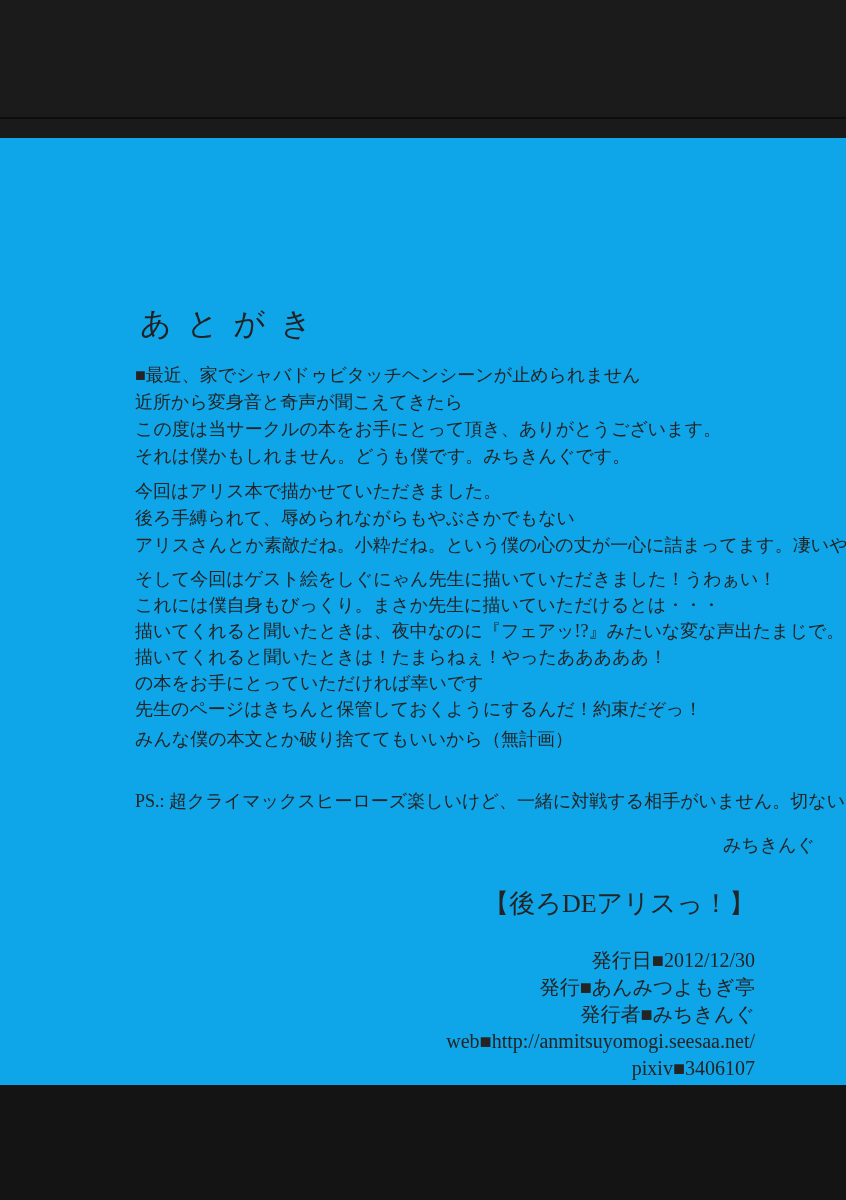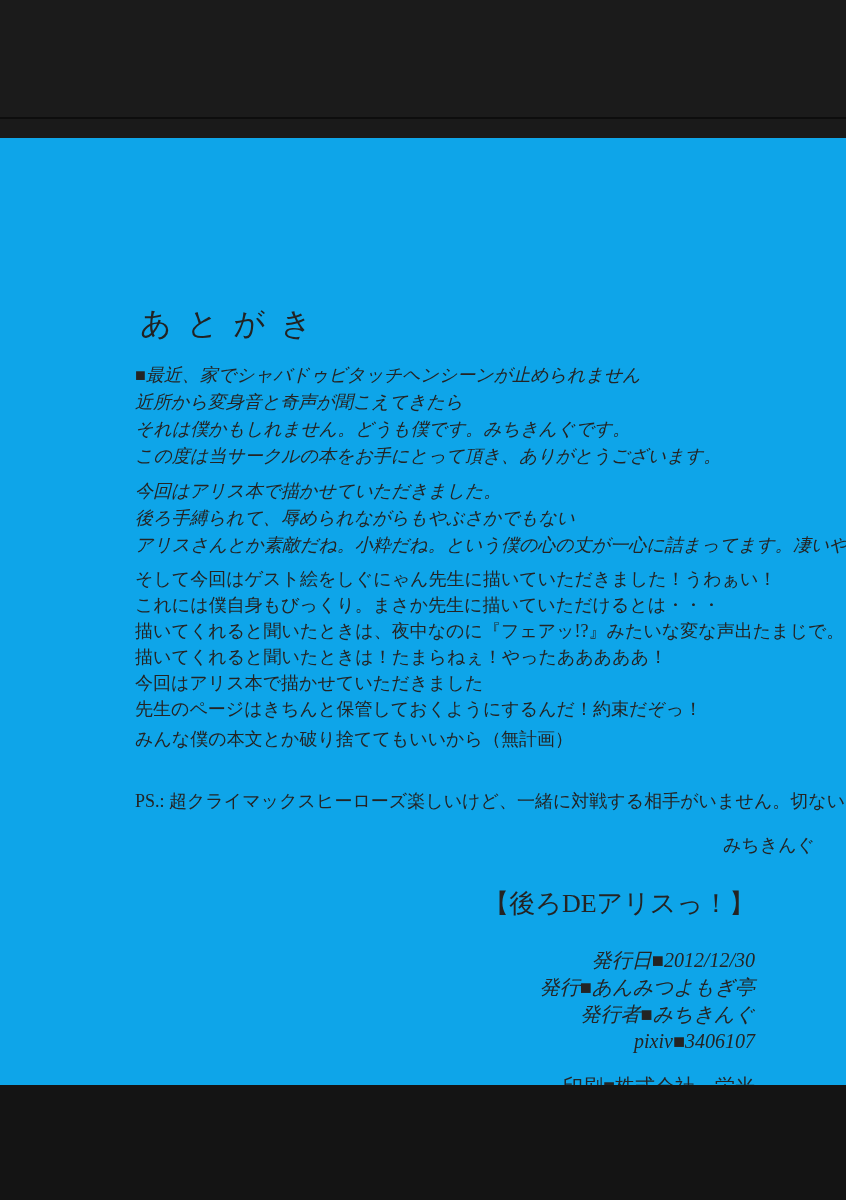--- a/index.html
+++ b/index.html
@@ -14,86 +14,87 @@
   .sheet{
     position:absolute;left:0;top:117px;width:846px;height:968px;
     background:#0ea5e9;color:#1f1f1f;margin-top:21px;
   }
   .page-title{
     position:absolute;left:140px;top:165px;
     font-size:31px;letter-spacing:15px;color:#222;
   }
   .para{position:absolute;left:135px;width:680px;font-size:18px;color:#242424;}
   .para .line{white-space:nowrap;}
-  .lh27 .line{line-height:27px;height:27px;font-style:italic;}
+  .lh27 .line{line-height:27px;height:27px;}
   .lh26 .line{line-height:26px;height:26px;}
   .p0{top:224px;}
   .p1{top:340px;}
   .p2{top:428px;}
   .p3{top:588px;}
   .p4{top:650px;}
   .p5{top:694px;text-align:right;}
   .colophon{
     position:absolute;right:91px;top:748px;width:480px;
     text-align:right;color:#242424;
   }
   .colophon .book-title{font-size:26px;margin-bottom:26px;}
-  .colophon .col-line{font-size:20px;line-height:27px;white-space:nowrap;font-style:italic;}
+  .colophon .col-line{font-size:20px;line-height:27px;white-space:nowrap;}
   .colophon .printer{font-size:20px;line-height:26px;margin-top:18px;}
   .colophon .notice{margin-top:22px;}
   .colophon .notice .col-line{font-size:20px;line-height:26px;}
 </style>
 </head>
 <body>
 
 <div class="band top"></div>
 
 <div class="sheet">
 
   <div class="page-title">あとがき</div>
 
   <div class="para p0 lh27">
     <div class="line">■最近、家でシャバドゥビタッチヘンシーンが止められません</div>
     <div class="line">近所から変身音と奇声が聞こえてきたら</div>
+    <div class="line">この度は当サークルの本をお手にとって頂き、ありがとうございます。</div>
     <div class="line">それは僕かもしれません。どうも僕です。みちきんぐです。</div>
-    <div class="line">この度は当サークルの本をお手にとって頂き、ありがとうございます。</div>
   </div>
 
   <div class="para p1 lh27">
     <div class="line">今回はアリス本で描かせていただきました。</div>
     <div class="line">後ろ手縛られて、辱められながらもやぶさかでもない</div>
     <div class="line">アリスさんとか素敵だね。小粋だね。という僕の心の丈が一心に詰まってます。凄いや。</div>
   </div>
 
   <div class="para p2 lh26">
     <div class="line">そして今回はゲスト絵をしぐにゃん先生に描いていただきました！うわぁい！</div>
     <div class="line">これには僕自身もびっくり。まさか先生に描いていただけるとは・・・</div>
     <div class="line">描いてくれると聞いたときは、夜中なのに『フェアッ!?』みたいな変な声出たまじで。</div>
     <div class="line">描いてくれると聞いたときは！たまらねぇ！やったあああああ！</div>
-    <div class="line">今回はアリス本で描かせていただきました</div>
+    <div class="line">の本をお手にとっていただければ幸いです</div>
     <div class="line">先生のページはきちんと保管しておくようにするんだ！約束だぞっ！</div>
   </div>
 
   <div class="para p3 lh26">
     <div class="line">みんな僕の本文とか破り捨ててもいいから（無計画）</div>
   </div>
 
   <div class="para p4 lh26">
     <div class="line">PS.: 超クライマックスヒーローズ楽しいけど、一緒に対戦する相手がいません。切ないね。</div>
   </div>
 
   <div class="para p5 lh26">
     <div class="line">みちきんぐ</div>
   </div>
 
   <div class="colophon">
     <div class="book-title">【後ろDEアリスっ！】</div>
     <div class="col-line">発行日■2012/12/30</div>
     <div class="col-line">発行■あんみつよもぎ亭</div>
     <div class="col-line">発行者■みちきんぐ</div>
+    <div class="col-line">web■http://anmitsuyomogi.seesaa.net/</div>
     <div class="col-line">pixiv■3406107</div>
     <div class="printer">印刷■株式会社　栄光</div>
     <div class="notice">
       <div class="col-line">■画像の転載、データ化、web上での</div>
       <div class="col-line">データ共有はご遠慮ください。</div>
     </div>
   </div>
 
 </div>
 

